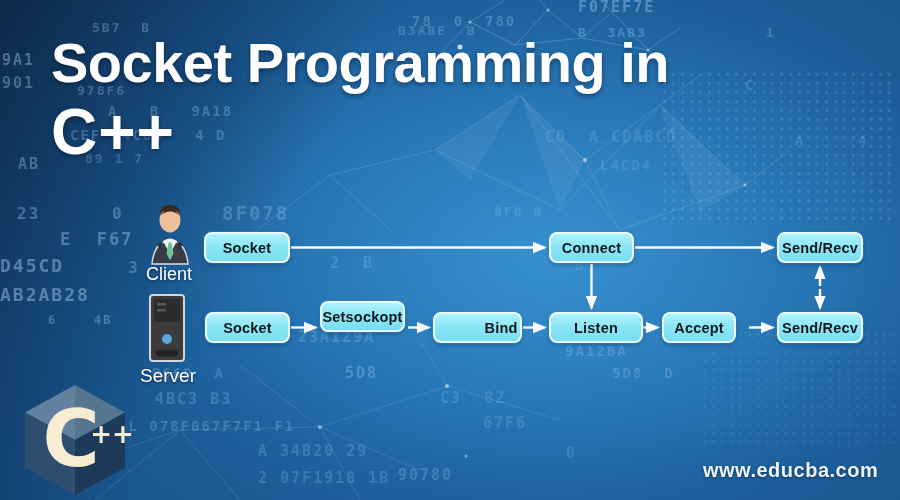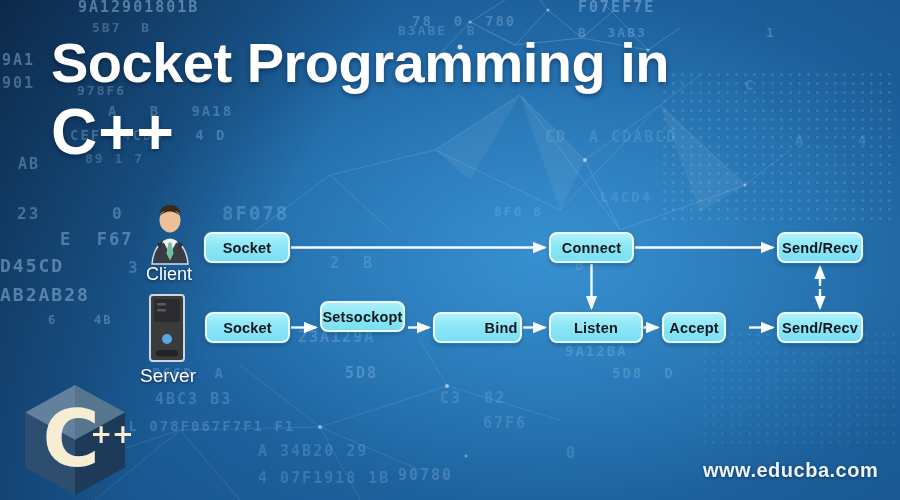--- a/index.html
+++ b/index.html
@@ -38,36 +38,35 @@
   .footer{position:absolute;left:703px;top:459px;z-index:6;color:#eef4fa;
           font-size:20px;font-weight:700;letter-spacing:.5px;
           text-shadow:0 1px 3px rgba(0,10,30,.5);}
 </style>
 </head>
 <body>
 
 <div class="stage">
 
   <div class="codes-layer">
-      <span class="code" style="left: 78px; top: 0px; font-size: 15px; opacity: 0.45;">9A12901801B</span>
       <span class="code" style="left: 92px; top: 21px; font-size: 13px; opacity: 0.3;">5B7  B</span>
       <span class="code" style="left: 412px; top: 14px; font-size: 14px; opacity: 0.3;">78  0  780</span>
       <span class="code" style="left: 398px; top: 24px; font-size: 13px; opacity: 0.25;">B3ABE  B</span>
       <span class="code" style="left: 578px; top: 0px; font-size: 15px; opacity: 0.4;">F07EF7E</span>
       <span class="code" style="left: 578px; top: 26px; font-size: 13px; opacity: 0.3; text-align: right;">B  3AB3</span>
       <span class="code" style="left: 766px; top: 26px; font-size: 13px; opacity: 0.3;">1</span>
       <span class="code" style="left: 2px; top: 53px; font-size: 15px; opacity: 0.4;">9A1</span>
       <span class="code" style="left: 2px; top: 76px; font-size: 15px; opacity: 0.35;">901</span>
       <span class="code" style="left: 77px; top: 84px; font-size: 13px; opacity: 0.3;">978F6</span>
       <span class="code" style="left: 108px; top: 104px; font-size: 14px; opacity: 0.3; text-align: center;">A   B   9A18</span>
       <span class="code" style="left: 70px; top: 128px; font-size: 14px; opacity: 0.3;">CEF  4CD4   4 D</span>
       <span class="code" style="left: 85px; top: 152px; font-size: 13px; opacity: 0.25;">89 1 7</span>
       <span class="code" style="left: 18px; top: 157px; font-size: 15px; opacity: 0.35;">AB</span>
       <span class="code" style="left: 545px; top: 130px; font-size: 15px; opacity: 0.18;">CD  A CDABCD</span>
-      <span class="code" style="left: 600px; top: 158px; font-size: 14px; opacity: 0.18; margin-top: 32px;">L4CD4</span>
+      <span class="code" style="left: 600px; top: 158px; font-size: 14px; opacity: 0.18;">L4CD4</span>
       <span class="code" style="left: 745px; top: 78px; font-size: 14px; opacity: 0.22;">C</span>
       <span class="code" style="left: 795px; top: 133px; font-size: 14px; opacity: 0.2;">A</span>
       <span class="code" style="left: 858px; top: 133px; font-size: 14px; opacity: 0.2;">4</span>
       <span class="code" style="left: 17px; top: 206px; font-size: 16px; opacity: 0.35;">23</span>
       <span class="code" style="left: 112px; top: 206px; font-size: 16px; opacity: 0.35;">0</span>
       <span class="code" style="left: 60px; top: 231px; font-size: 17px; opacity: 0.4;">E  F67</span>
       <span class="code" style="left: 0px; top: 257px; font-size: 18px; opacity: 0.45;">D45CD</span>
       <span class="code" style="left: 128px; top: 260px; font-size: 16px; opacity: 0.3;">3</span>
       <span class="code" style="left: 0px; top: 286px; font-size: 18px; opacity: 0.45;">AB2AB28</span>
       <span class="code" style="left: 48px; top: 314px; font-size: 12px; opacity: 0.35;">6    4B</span>
@@ -79,21 +78,21 @@
       <span class="code" style="left: 345px; top: 366px; font-size: 15px; opacity: 0.3;">5D8</span>
       <span class="code" style="left: 565px; top: 344px; font-size: 14px; opacity: 0.25;">9A12BA</span>
       <span class="code" style="left: 612px; top: 366px; font-size: 14px; opacity: 0.25;">5D8  D</span>
       <span class="code" style="left: 152px; top: 366px; font-size: 14px; opacity: 0.25;">B66D  A</span>
       <span class="code" style="left: 155px; top: 392px; font-size: 15px; opacity: 0.25;">4BC3 B3</span>
       <span class="code" style="left: 118px; top: 419px; font-size: 14px; opacity: 0.25;">7L 078F067F7F1 F1</span>
       <span class="code" style="left: 440px; top: 391px; font-size: 15px; opacity: 0.2;">C3  82</span>
       <span class="code" style="left: 483px; top: 416px; font-size: 15px; opacity: 0.2;">67F6</span>
       <span class="code" style="left: 566px; top: 446px; font-size: 15px; opacity: 0.2;">0</span>
       <span class="code" style="left: 258px; top: 444px; font-size: 15px; opacity: 0.22;">A 34B20 29</span>
-      <span class="code" style="left: 258px; top: 471px; font-size: 15px; opacity: 0.22;">4 07F1918 1B</span>
+      <span class="code" style="left: 258px; top: 471px; font-size: 15px; opacity: 0.22;">2 07F1918 1B</span>
       <span class="code" style="left: 398px; top: 468px; font-size: 15px; opacity: 0.25;">90780</span>
     </div>
 
   <div class="dots" style="left:660px;top:70px;width:235px;height:150px;"></div>
   <div class="dots" style="left:700px;top:330px;width:195px;height:120px;opacity:.18;"></div>
 
   <svg class="net" width="900" height="500">
     <g stroke="#cfe4fa" stroke-width="1" fill="none" opacity=".22">
       <path d="M432,62 L470,22 L515,45 L548,10 L582,38 L612,12 L648,50 L582,38 L515,45 L470,22"></path>
       <path d="M470,22 L505,0 M548,10 L540,0 M612,12 L600,0 M648,50 L680,28"></path>
@@ -170,21 +169,21 @@
   </svg>
 
   <div class="fbox" style="left:204px;top:232px;width:86px;">Socket</div>
   <div class="fbox" style="left:549px;top:232px;width:85px;">Connect</div>
   <div class="fbox" style="left:777px;top:232px;width:86px;">Send/Recv</div>
 
   <div class="fbox" style="left:205px;top:312px;width:85px;">Socket</div>
   <div class="fbox" style="left:320px;top:301px;width:85px;">Setsockopt</div>
   <div class="fbox" style="left:433px;top:312px;width:89px;padding-left:47px;">Bind</div>
   <div class="fbox" style="left:549px;top:312px;width:94px;">Listen</div>
-  <div class="fbox" style="left:662px;top:312px;width:64px;">Accept</div>
+  <div class="fbox" style="left:662px;top:312px;width:74px;">Accept</div>
   <div class="fbox" style="left:777px;top:312px;width:86px;">Send/Recv</div>
 
   <svg class="logo" width="108" height="118" viewBox="0 0 108 118">
     <polygon points="1,30.5 51,3 51,58" fill="#62819f"></polygon>
     <polygon points="51,3 101,30.5 51,58" fill="#56768f"></polygon>
     <polygon points="1,30.5 51,58 51,113 1,85.5" fill="#2e4e70"></polygon>
     <polygon points="51,58 101,30.5 101,85.5 51,113" fill="#1d3a58"></polygon>
     <text x="47" y="84" text-anchor="middle" font-family="DejaVu Sans, sans-serif" font-size="78" font-weight="bold" fill="#f6edd3">C</text>
     <text x="88" y="61" text-anchor="middle" font-family="DejaVu Sans, sans-serif" font-size="26" font-weight="bold" fill="#f6edd3">++</text>
   </svg>

